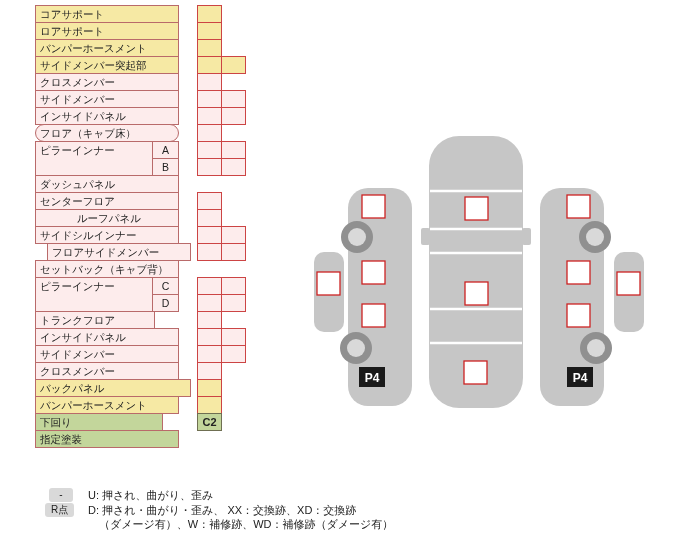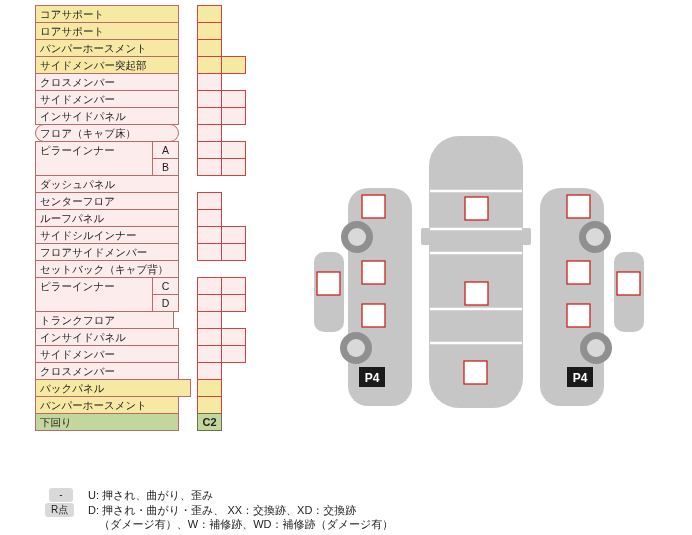--- a/index.html
+++ b/index.html
@@ -86,52 +86,53 @@
       <div class="row-label pink" style="top: 136px; left: 0px; width: 118px; height: 35px;">ピラーインナー</div>
       <div class="row-label sub pink" style="top: 136px; left: 117px; width: 27px; height: 18px;">A</div>
       <div class="value-cell pink" style="top: 136px; left: 162px;"></div>
       <div class="value-cell pink" style="top: 136px; left: 186px;"></div>
       <div class="row-label sub pink" style="top: 153px; left: 117px; width: 27px; height: 18px;">B</div>
       <div class="value-cell pink" style="top: 153px; left: 162px;"></div>
       <div class="value-cell pink" style="top: 153px; left: 186px;"></div>
       <div class="row-label pink" style="top: 170px; left: 0px; width: 144px; height: 18px;">ダッシュパネル</div>
       <div class="row-label pink" style="top: 187px; left: 0px; width: 144px; height: 18px;">センターフロア</div>
       <div class="value-cell pink" style="top: 187px; left: 162px;"></div>
-      <div class="row-label pink" style="top: 204px; left: 0px; width: 144px; height: 18px;">ルーフパネル</div>
+      <div class="row-label pink" style="top: 204px; left: 0px; width: 144px; height: 18px; text-align: center;">ルーフパネル</div>
       <div class="value-cell pink" style="top: 204px; left: 162px;"></div>
       <div class="row-label pink" style="top: 221px; left: 0px; width: 144px; height: 18px;">サイドシルインナー</div>
       <div class="value-cell pink" style="top: 221px; left: 162px;"></div>
       <div class="value-cell pink" style="top: 221px; left: 186px;"></div>
-      <div class="row-label pink" style="top: 238px; left: 0px; width: 144px; height: 18px;">フロアサイドメンバー</div>
+      <div class="row-label pink" style="top: 238px; left: 12px; width: 144px; height: 18px;">フロアサイドメンバー</div>
       <div class="value-cell pink" style="top: 238px; left: 162px;"></div>
       <div class="value-cell pink" style="top: 238px; left: 186px;"></div>
       <div class="row-label pink" style="top: 255px; left: 0px; width: 144px; height: 18px;">セットバック（キャブ背）</div>
       <div class="row-label pink" style="top: 272px; left: 0px; width: 118px; height: 35px;">ピラーインナー</div>
       <div class="row-label sub pink" style="top: 272px; left: 117px; width: 27px; height: 18px;">C</div>
       <div class="value-cell pink" style="top: 272px; left: 162px;"></div>
       <div class="value-cell pink" style="top: 272px; left: 186px;"></div>
       <div class="row-label sub pink" style="top: 289px; left: 117px; width: 27px; height: 18px;">D</div>
       <div class="value-cell pink" style="top: 289px; left: 162px;"></div>
       <div class="value-cell pink" style="top: 289px; left: 186px;"></div>
-      <div class="row-label pink" style="top: 306px; left: 0px; width: 139px; height: 18px;">トランクフロア</div>
+      <div class="row-label pink" style="top: 306px; left: 0px; width: 120px; height: 18px;">トランクフロア</div>
       <div class="value-cell pink" style="top: 306px; left: 162px;"></div>
       <div class="row-label pink" style="top: 323px; left: 0px; width: 144px; height: 18px;">インサイドパネル</div>
       <div class="value-cell pink" style="top: 323px; left: 162px;"></div>
       <div class="value-cell pink" style="top: 323px; left: 186px;"></div>
       <div class="row-label pink" style="top: 340px; left: 0px; width: 144px; height: 18px;">サイドメンバー</div>
       <div class="value-cell pink" style="top: 340px; left: 162px;"></div>
       <div class="value-cell pink" style="top: 340px; left: 186px;"></div>
       <div class="row-label pink" style="top: 357px; left: 0px; width: 144px; height: 18px;">クロスメンバー</div>
       <div class="value-cell pink" style="top: 357px; left: 162px;"></div>
       <div class="row-label yellow" style="top: 374px; left: 0px; width: 156px; height: 18px;">バックパネル</div>
       <div class="value-cell yellow" style="top: 374px; left: 162px;"></div>
       <div class="row-label yellow" style="top: 391px; left: 0px; width: 144px; height: 18px;">バンパーホースメント</div>
       <div class="value-cell yellow" style="top: 391px; left: 162px;"></div>
-      <div class="row-label green" style="top: 408px; left: 0px; width: 144px; height: 18px;">下回り</div>
+      <div class="row-label green" style="top: 408px; left: 0px; width: 128px; height: 18px;">下回り</div>
       <div class="value-cell green" style="top: 408px; left: 162px; text-align: center;">C2</div>
+      <div class="row-label green" style="top: 425px; left: 0px; width: 144px; height: 18px;">指定塗装</div>
     </div>
 
   <svg class="car-diagram" width="692" height="535" viewBox="0 0 692 535">
 
     <g>
       <rect class="car-mirror car-body" x="421" y="228" width="9" height="17" rx="2"></rect>
       <rect class="car-mirror car-body" x="522" y="228" width="9" height="17" rx="2"></rect>
       <rect class="car-body" x="429" y="136" width="94" height="272" rx="30"></rect>
       <line class="car-line" x1="430" y1="191" x2="522" y2="191"></line>
       <line class="car-line" x1="430" y1="229" x2="522" y2="229"></line>

